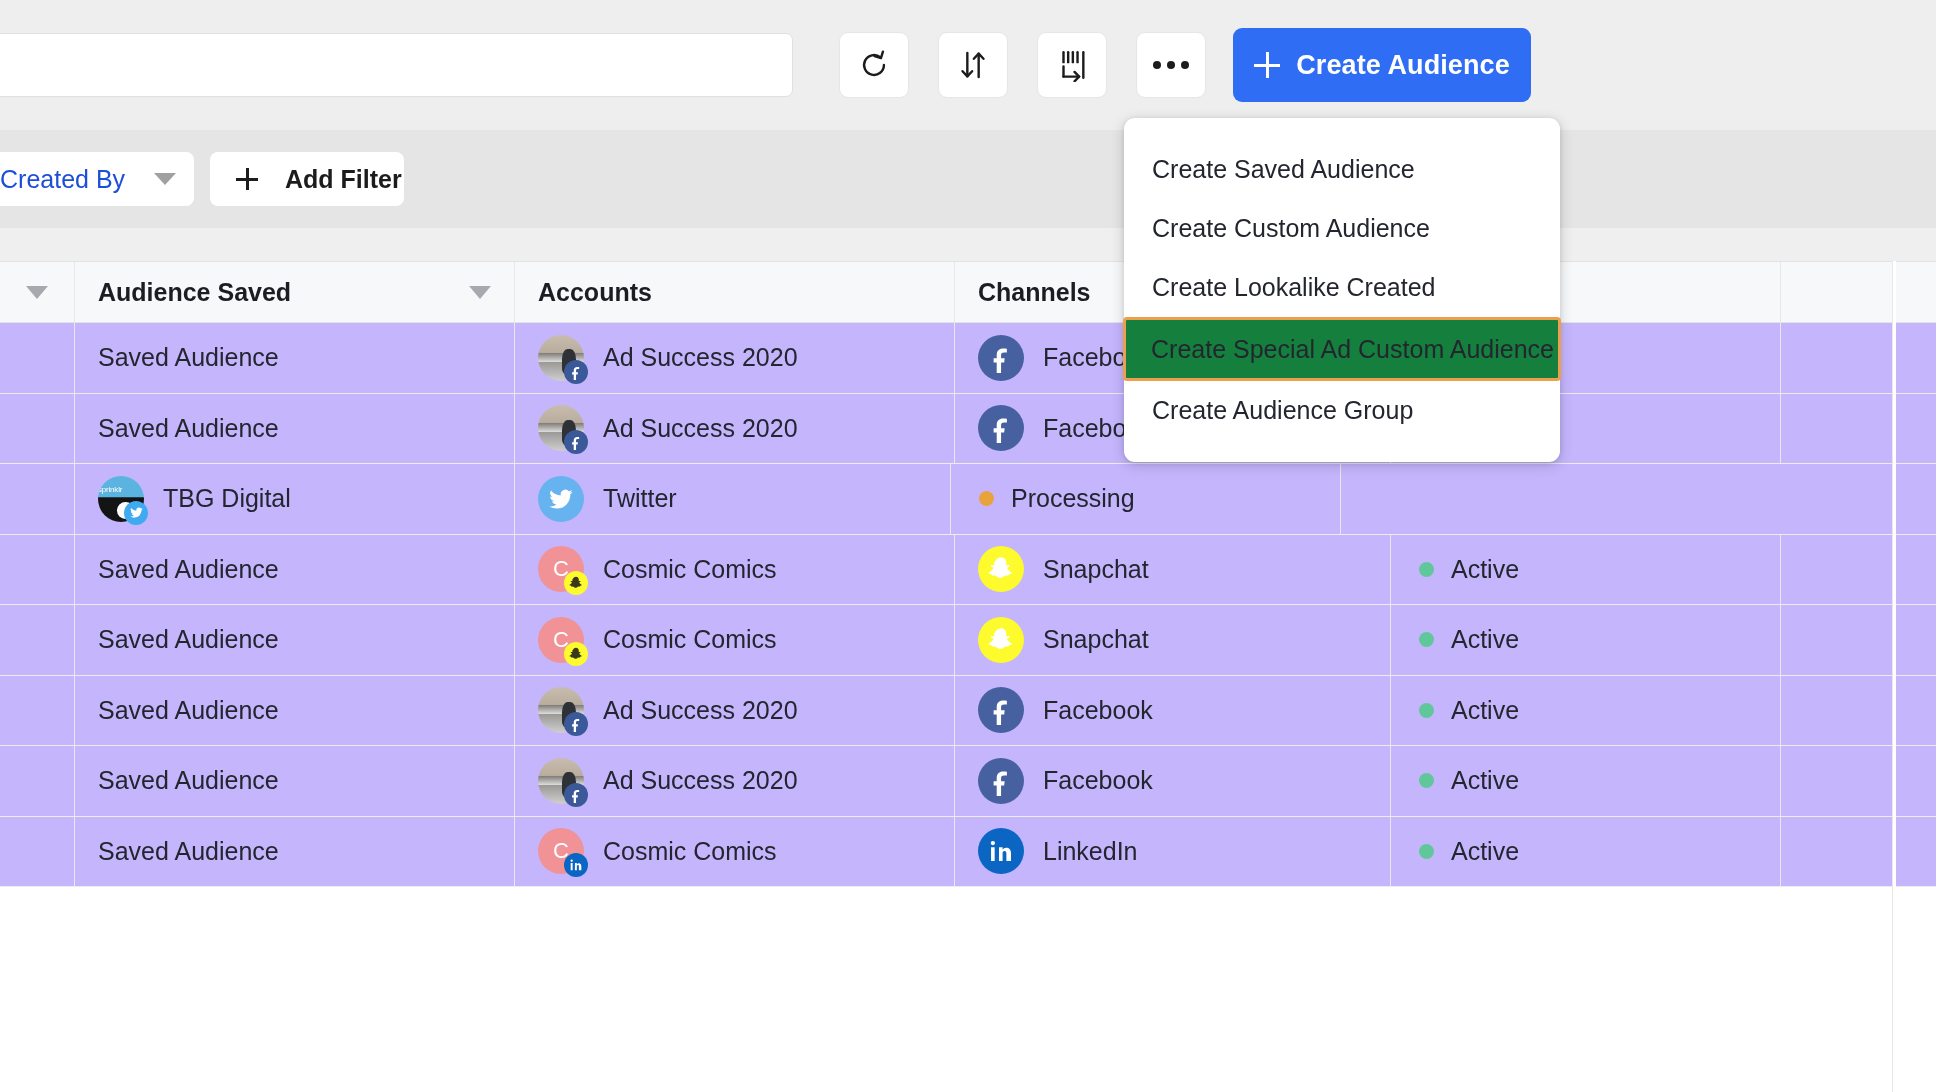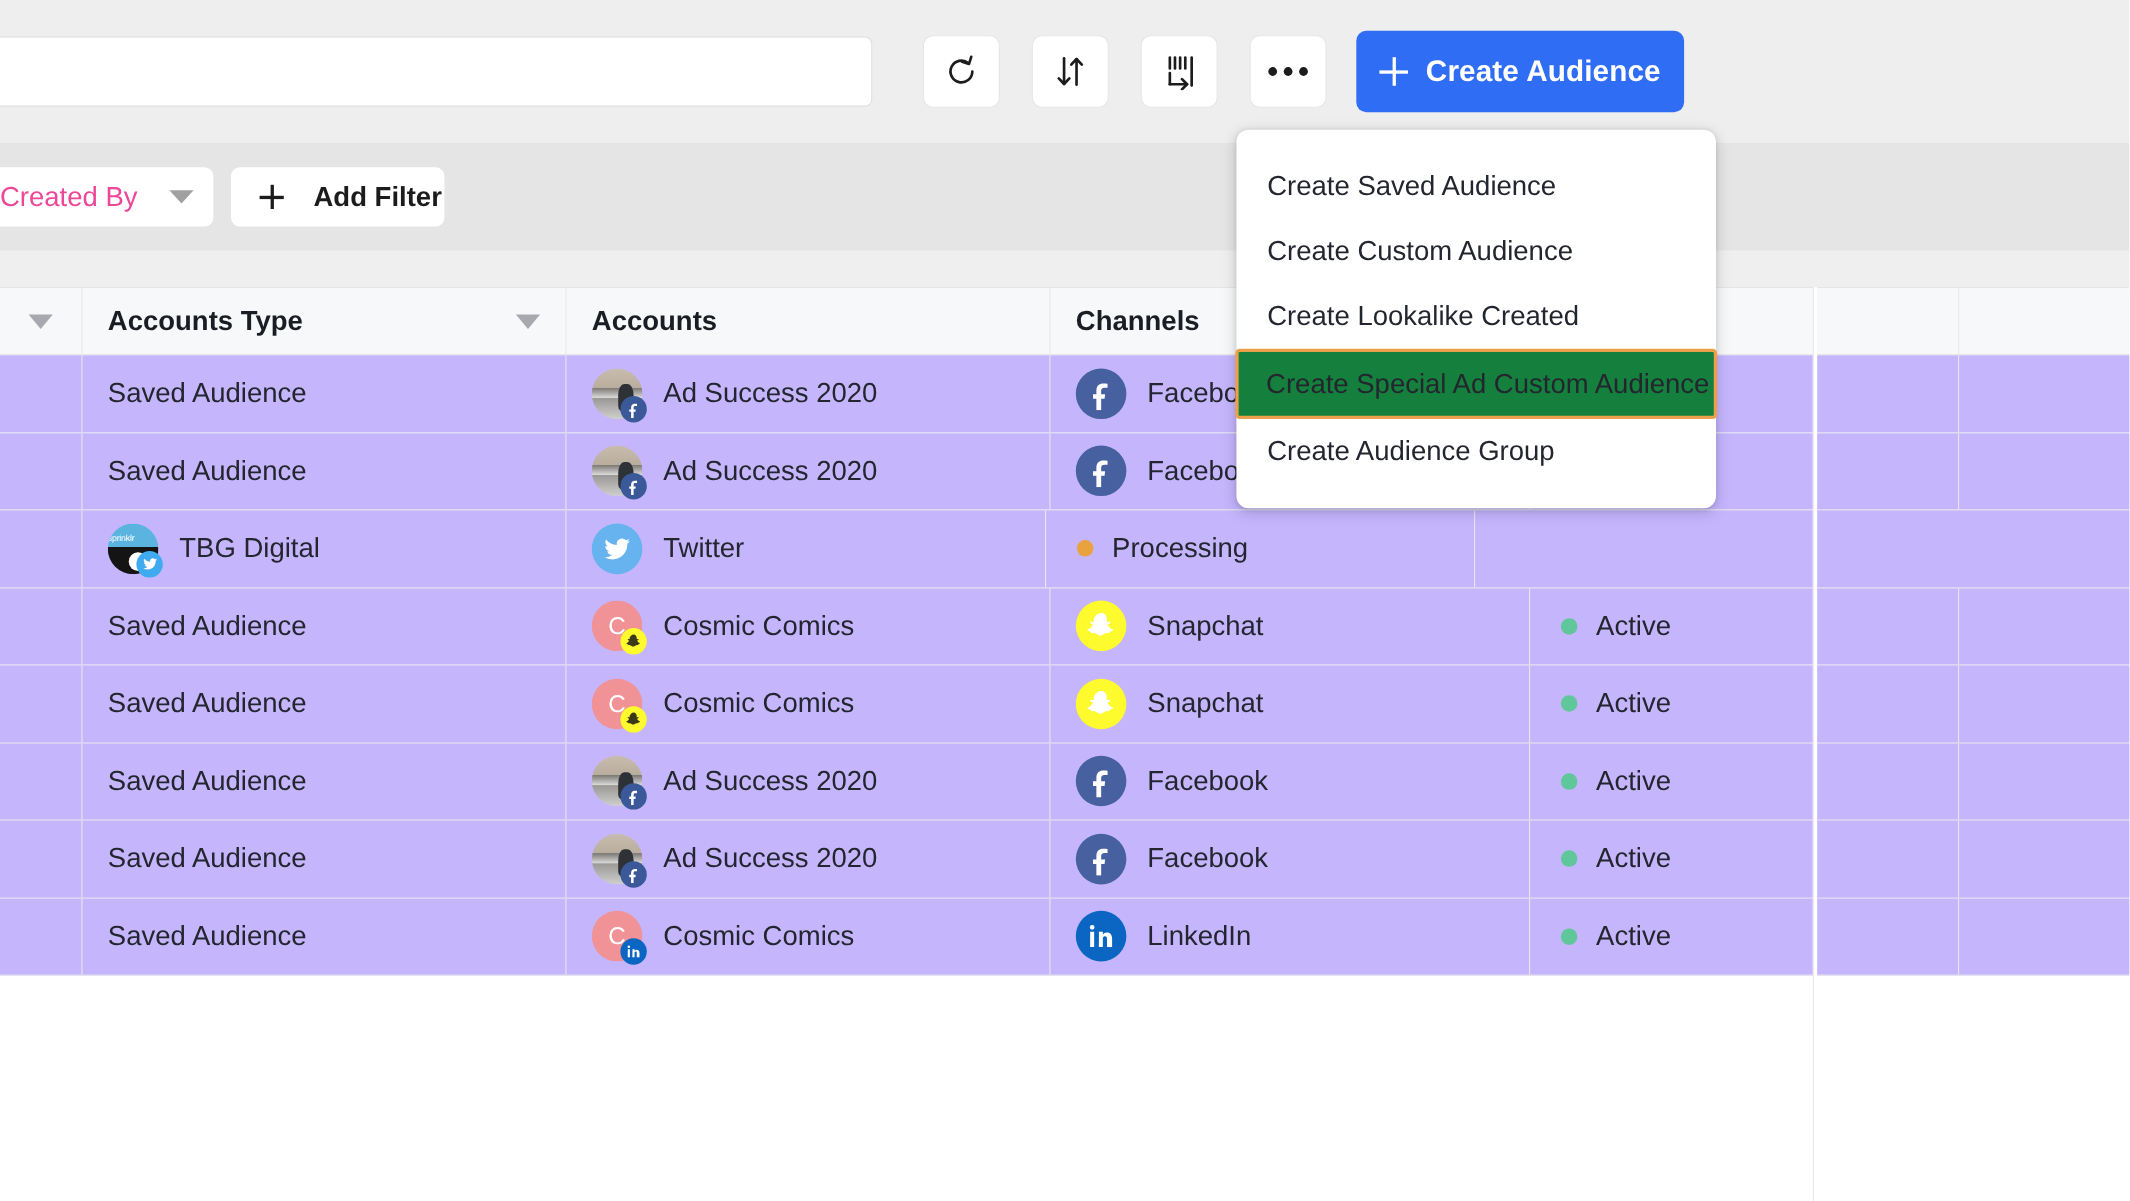--- a/index.html
+++ b/index.html
@@ -8,21 +8,21 @@
     width: 1936px;
     height: 1092px;
     overflow: hidden;
     background: #ffffff;
     font-family: "Liberation Sans", sans-serif;
     -webkit-font-smoothing: antialiased;
   }
 
   #app {
     position: relative;
-    width: 1652px;
+    width: 1896px;
     height: 1092px;
     background: #ffffff;
   }
 
   
   .toolbar {
     position: absolute;
     left: 0;
     top: 0;
     width: 1936px;
@@ -134,21 +134,21 @@
   }
 
   #chip-created-by {
     left: -30px;
     width: 224px;
     padding: 0 18px 0 30px;
     justify-content: space-between;
   }
   #chip-created-by .txt {
     font-size: 25px;
-    color: #ec4899;
+    color: #1d4ed8;
   }
   .caret-dn {
     width: 0; height: 0;
     border-left: 11px solid transparent;
     border-right: 11px solid transparent;
     border-top: 12px solid #a0a0a0;
   }
 
   #chip-add-filter {
     left: 210px;
@@ -459,21 +459,21 @@
 
   <div class="gap-strip"></div>
 
   <div class="table">
 
     <div class="thead">
       <div class="cell c-check">
         <span class="hdr-caret"></span>
       </div>
       <div class="cell c-type thcell">
-        <span class="th-txt">Accounts Type</span>
+        <span class="th-txt">Audience Saved</span>
         <span class="hdr-caret"></span>
       </div>
       <div class="cell c-acct thcell">
         <span class="th-txt">Accounts</span>
       </div>
       <div class="cell c-chan">
         <span class="th-txt">Channels</span>
       </div>
       <div class="cell c-status"></div>
       <div class="cell c-last"></div>

